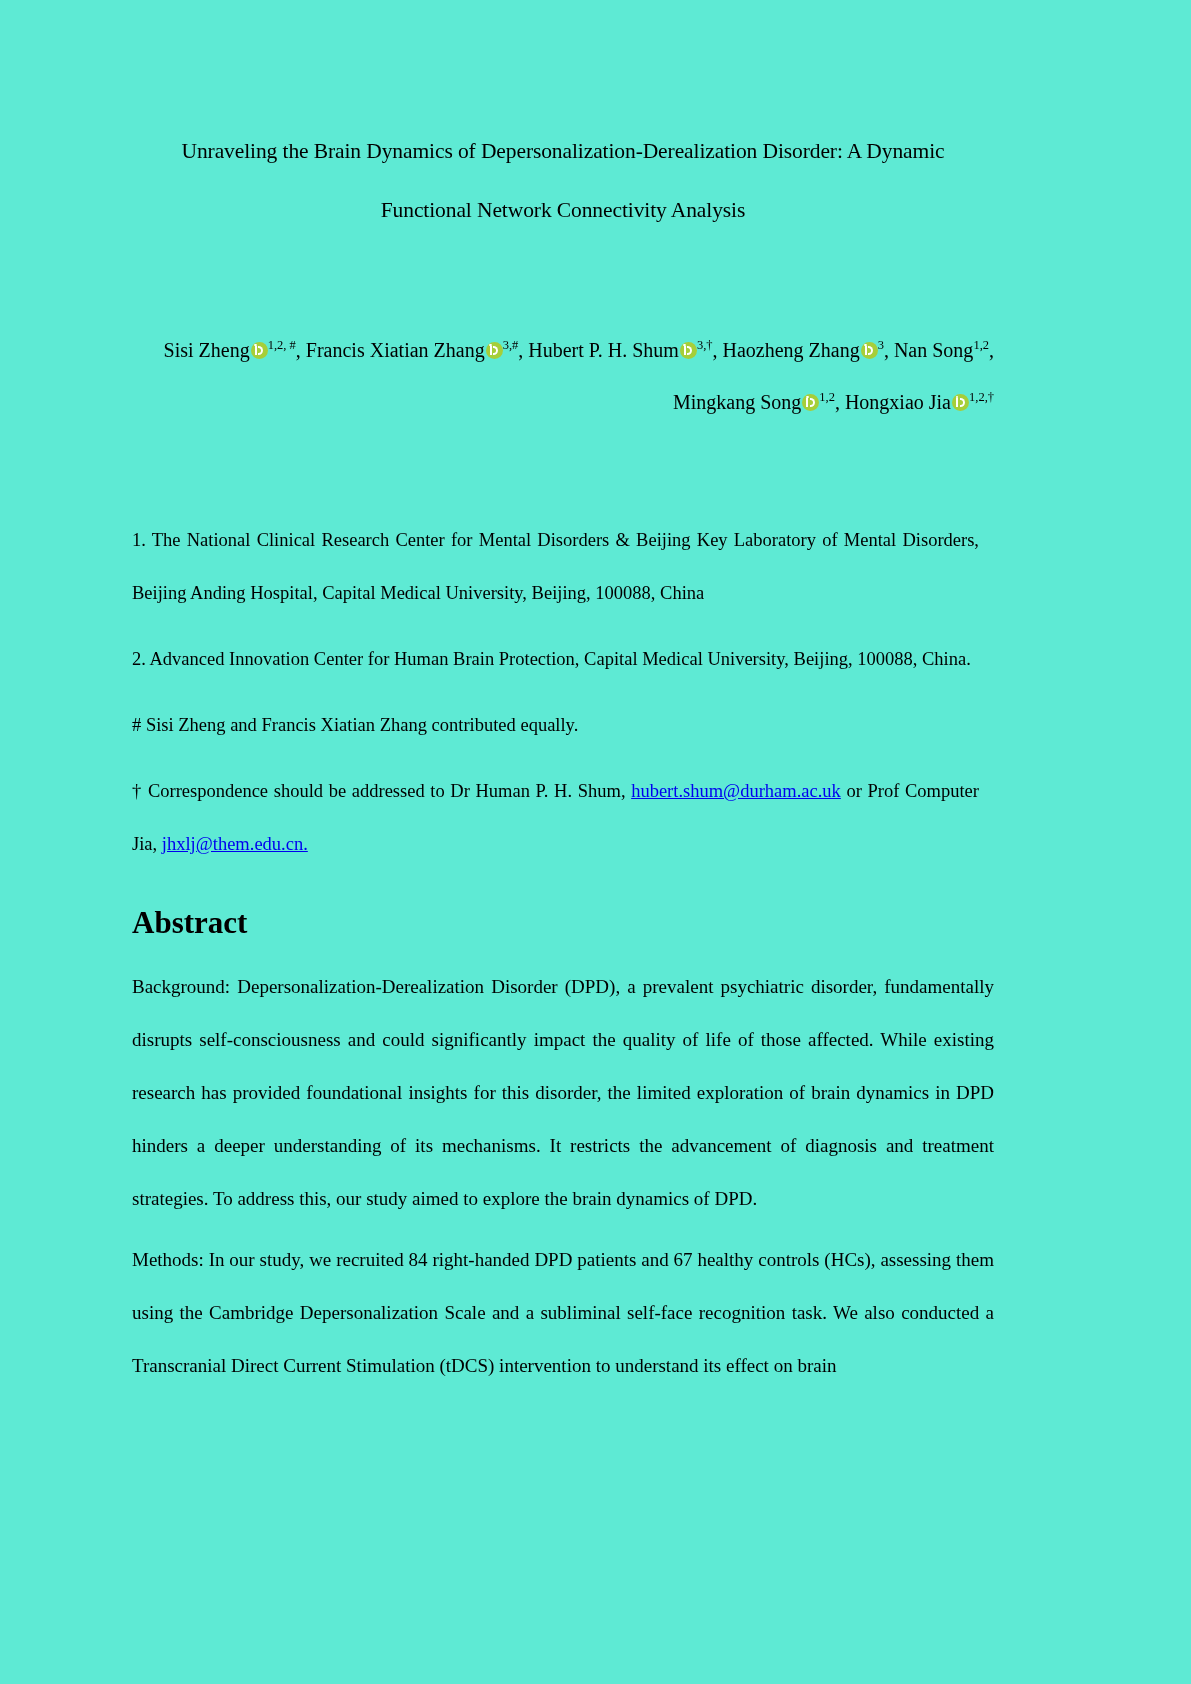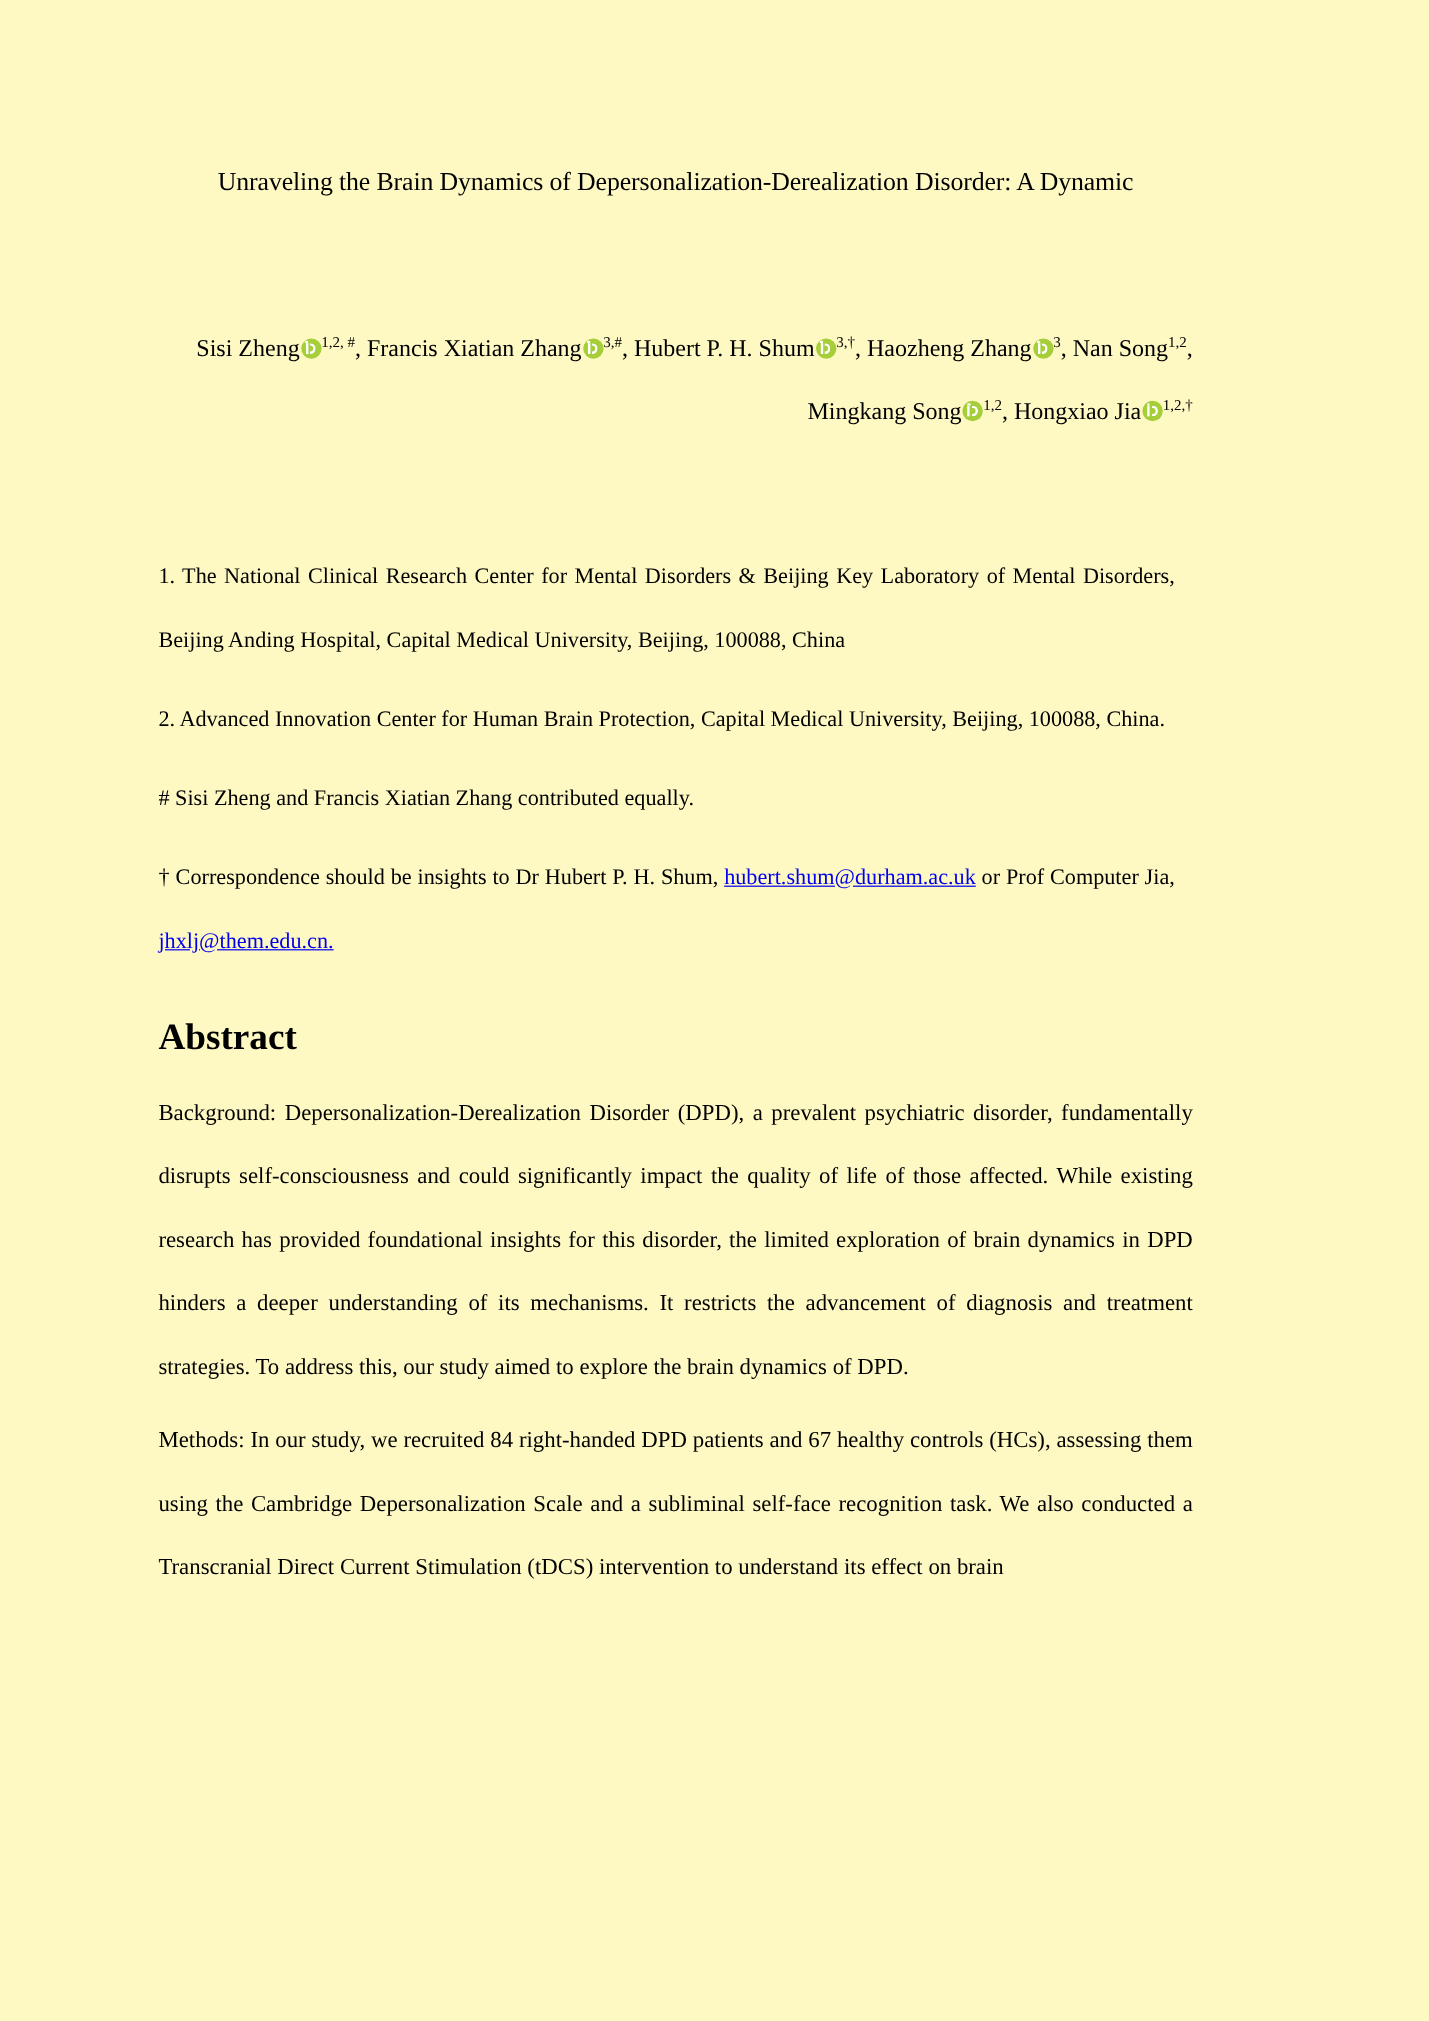--- a/index.html
+++ b/index.html
@@ -10,21 +10,21 @@
   }
   body {
     font-family: "Liberation Serif", "DejaVu Serif", serif;
     color: #000000;
   }
   .page {
     position: relative;
     width: 1191px;
     height: 1684px;
     margin: 0 auto;
-    background: #fef9c3;
+    background: #5eead4;
     overflow: hidden;
     box-sizing: border-box;
   }
   .content {
     position: absolute;
     left: 132px;
     top: 0;
     width: 862px;
   }
 
@@ -129,32 +129,33 @@
   }
 </style>
 </head>
 <body>
 
 <div class="page">
   <div class="content">
 
     <div class="title-block">
       <span class="title-line">Unraveling the Brain Dynamics of Depersonalization-Derealization Disorder: A Dynamic</span>
+      <span class="title-line">Functional Network Connectivity Analysis</span>
     </div>
 
     <div class="authors-block">
       <span class="author-line" id="author-line-1"><span class="author-name"><span>Sisi Zheng</span><span class="orcid"><span class="dot"></span><span class="bar"></span><span class="d"></span></span><sup class="aff">1,2, #</sup></span>, <span class="author-name"><span>Francis Xiatian Zhang</span><span class="orcid"><span class="dot"></span><span class="bar"></span><span class="d"></span></span><sup class="aff">3,#</sup></span>, <span class="author-name"><span>Hubert P. H. Shum</span><span class="orcid"><span class="dot"></span><span class="bar"></span><span class="d"></span></span><sup class="aff">3,†</sup></span>, <span class="author-name"><span>Haozheng Zhang</span><span class="orcid"><span class="dot"></span><span class="bar"></span><span class="d"></span></span><sup class="aff">3</sup></span>, <span class="author-name"><span>Nan Song</span><sup class="aff">1,2</sup></span>,</span>
       <span class="author-line" id="author-line-2"><span class="author-name"><span>Mingkang Song</span><span class="orcid"><span class="dot"></span><span class="bar"></span><span class="d"></span></span><sup class="aff">1,2</sup></span>, <span class="author-name"><span>Hongxiao Jia</span><span class="orcid"><span class="dot"></span><span class="bar"></span><span class="d"></span></span><sup class="aff">1,2,†</sup></span></span>
     </div>
 
     <div class="notes-block">
       <p class="note">1. The National Clinical Research Center for Mental Disorders &amp; Beijing Key Laboratory of Mental Disorders, Beijing Anding Hospital, Capital Medical University, Beijing, 100088, China</p>
       <p class="note">2. Advanced Innovation Center for Human Brain Protection, Capital Medical University, Beijing, 100088, China.</p>
       <p class="note plain"># Sisi Zheng and Francis Xiatian Zhang contributed equally.</p>
-      <p class="note"><span>† Correspondence should be insights to Dr Hubert P. H. Shum, </span><a class="email-link" href="#">hubert.shum@durham.ac.uk</a><span> or Prof Computer Jia, </span><a class="email-link" href="#">jhxlj@them.edu.cn.</a></p>
+      <p class="note"><span>† Correspondence should be addressed to Dr Human P. H. Shum, </span><a class="email-link" href="#">hubert.shum@durham.ac.uk</a><span> or Prof Computer Jia, </span><a class="email-link" href="#">jhxlj@them.edu.cn.</a></p>
     </div>
 
     <div class="abstract-heading">Abstract</div>
     <div class="abstract-block">
       <p class="abstract-para">Background: Depersonalization-Derealization Disorder (DPD), a prevalent psychiatric disorder, fundamentally disrupts self-consciousness and could significantly impact the quality of life of those affected. While existing research has provided foundational insights for this disorder, the limited exploration of brain dynamics in DPD hinders a deeper understanding of its mechanisms. It restricts the advancement of diagnosis and treatment strategies. To address this, our study aimed to explore the brain dynamics of DPD.</p>
       <p class="abstract-para">Methods: In our study, we recruited 84 right-handed DPD patients and 67 healthy controls (HCs), assessing them using the Cambridge Depersonalization Scale and a subliminal self-face recognition task. We also conducted a Transcranial Direct Current Stimulation (tDCS) intervention to understand its effect on brain</p>
     </div>
 
   </div>
 </div>

